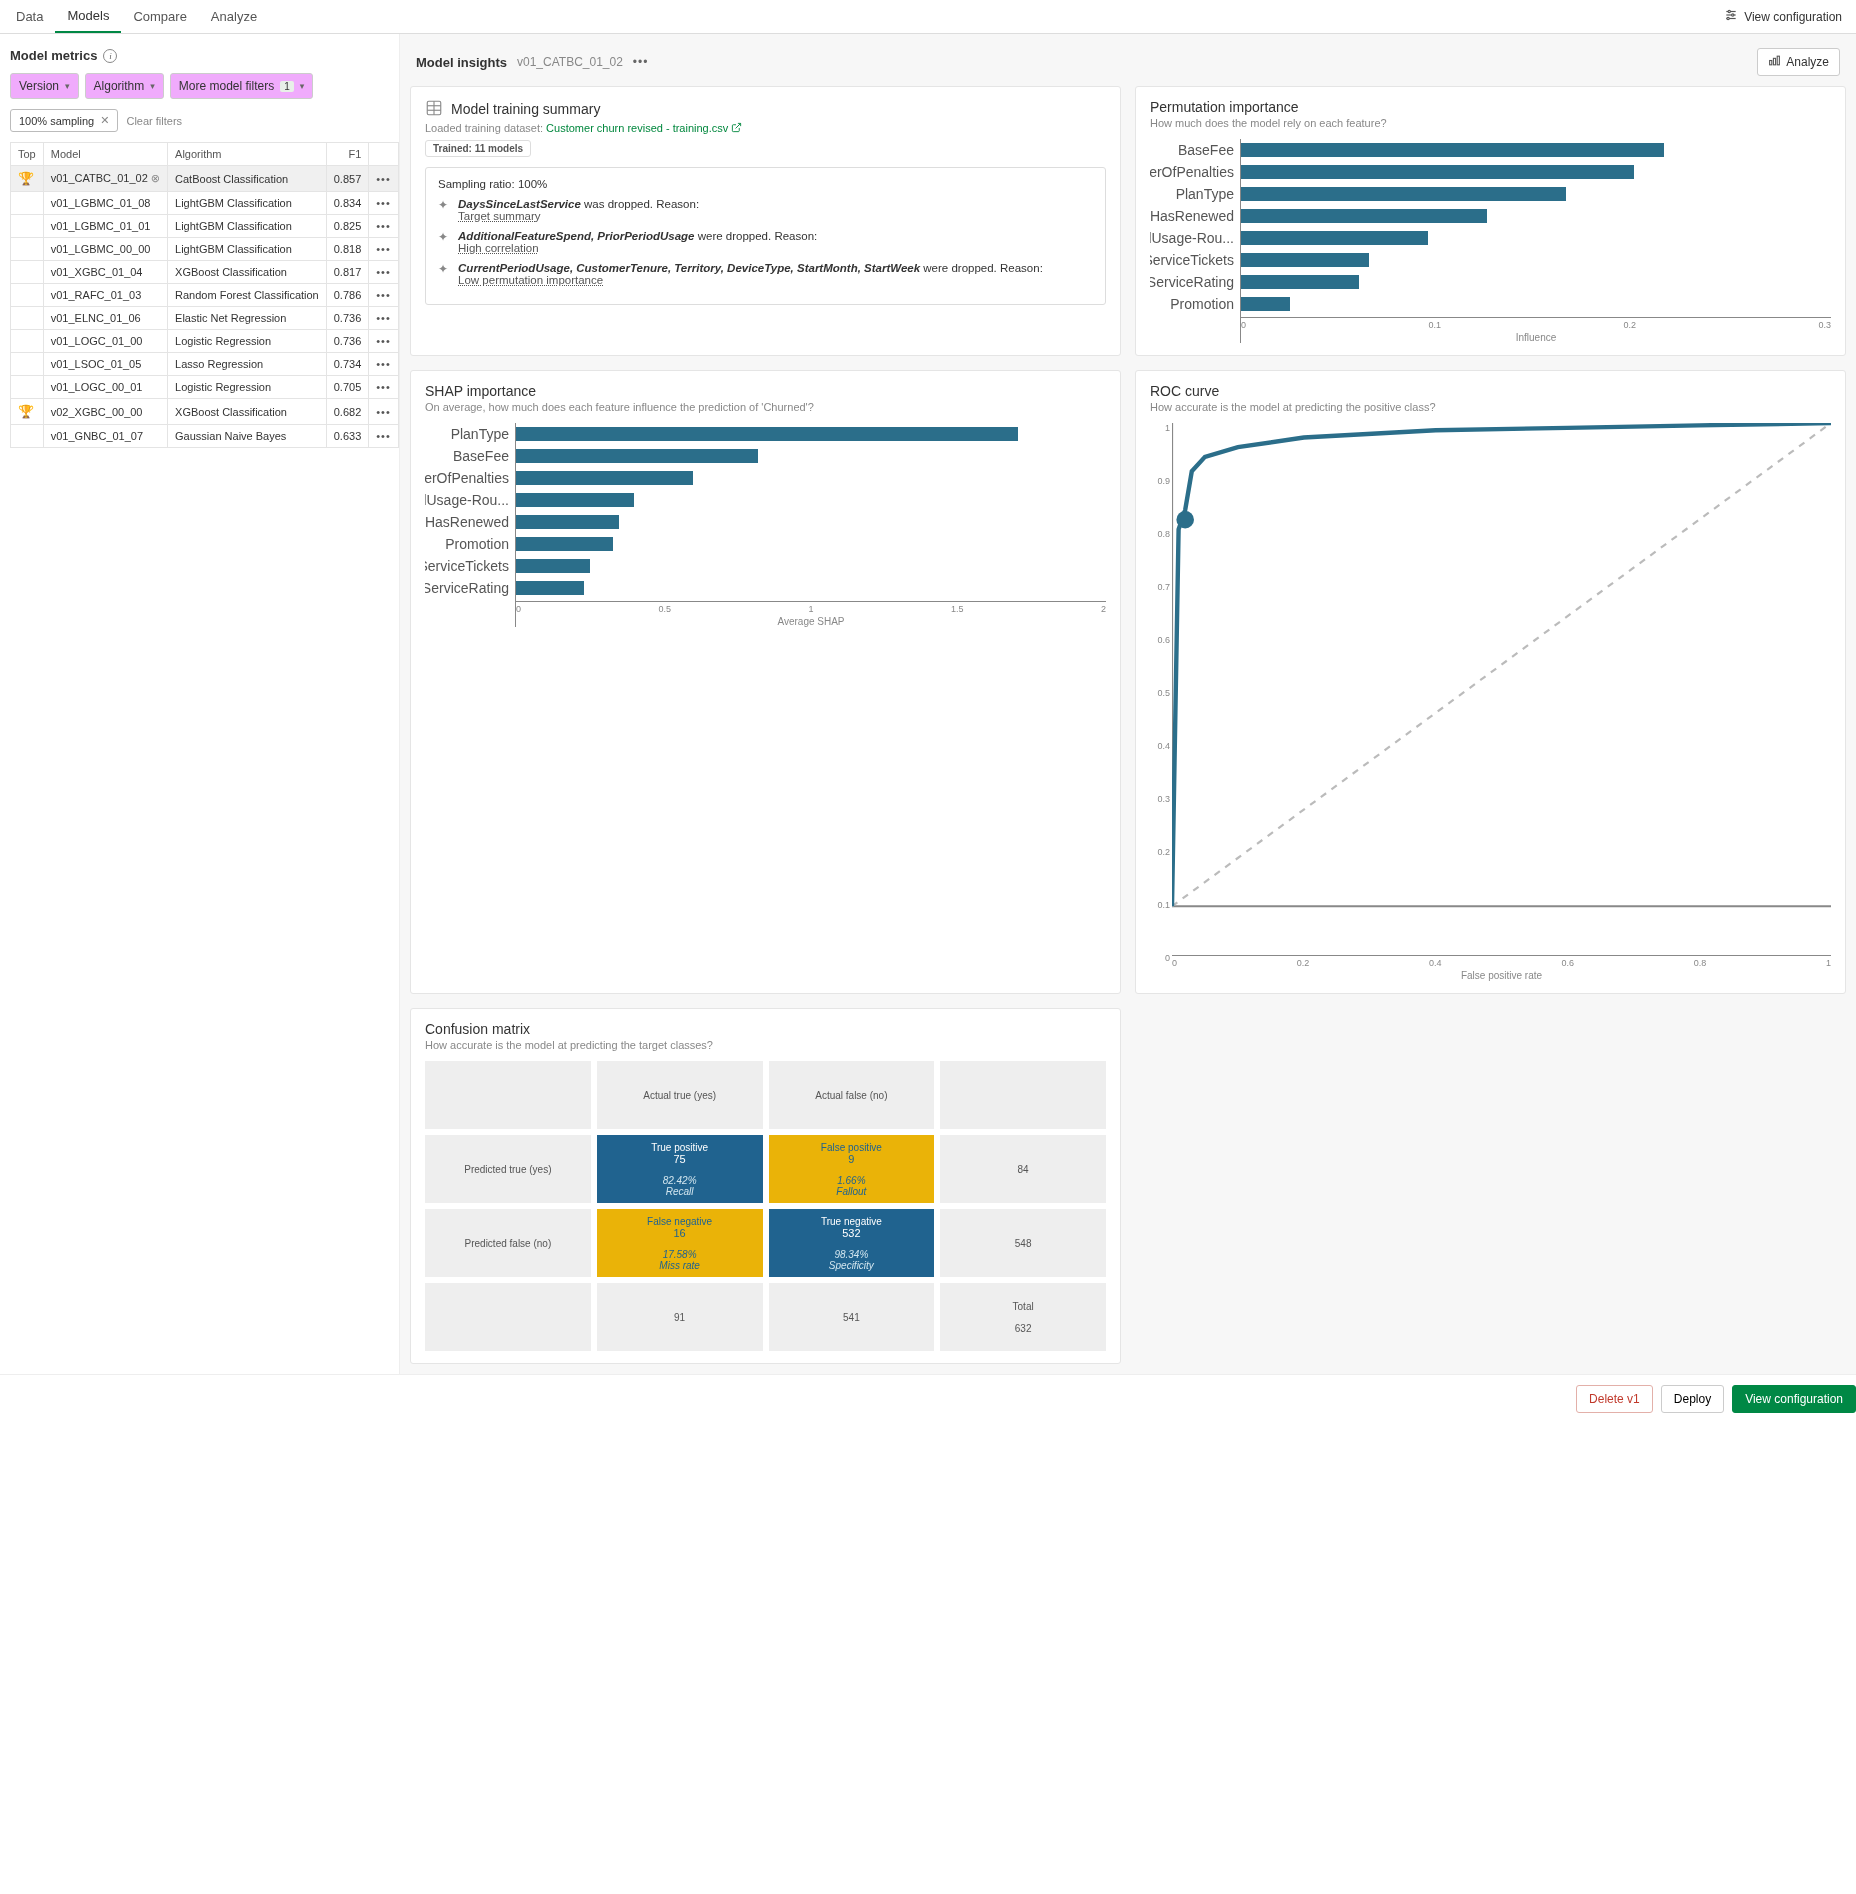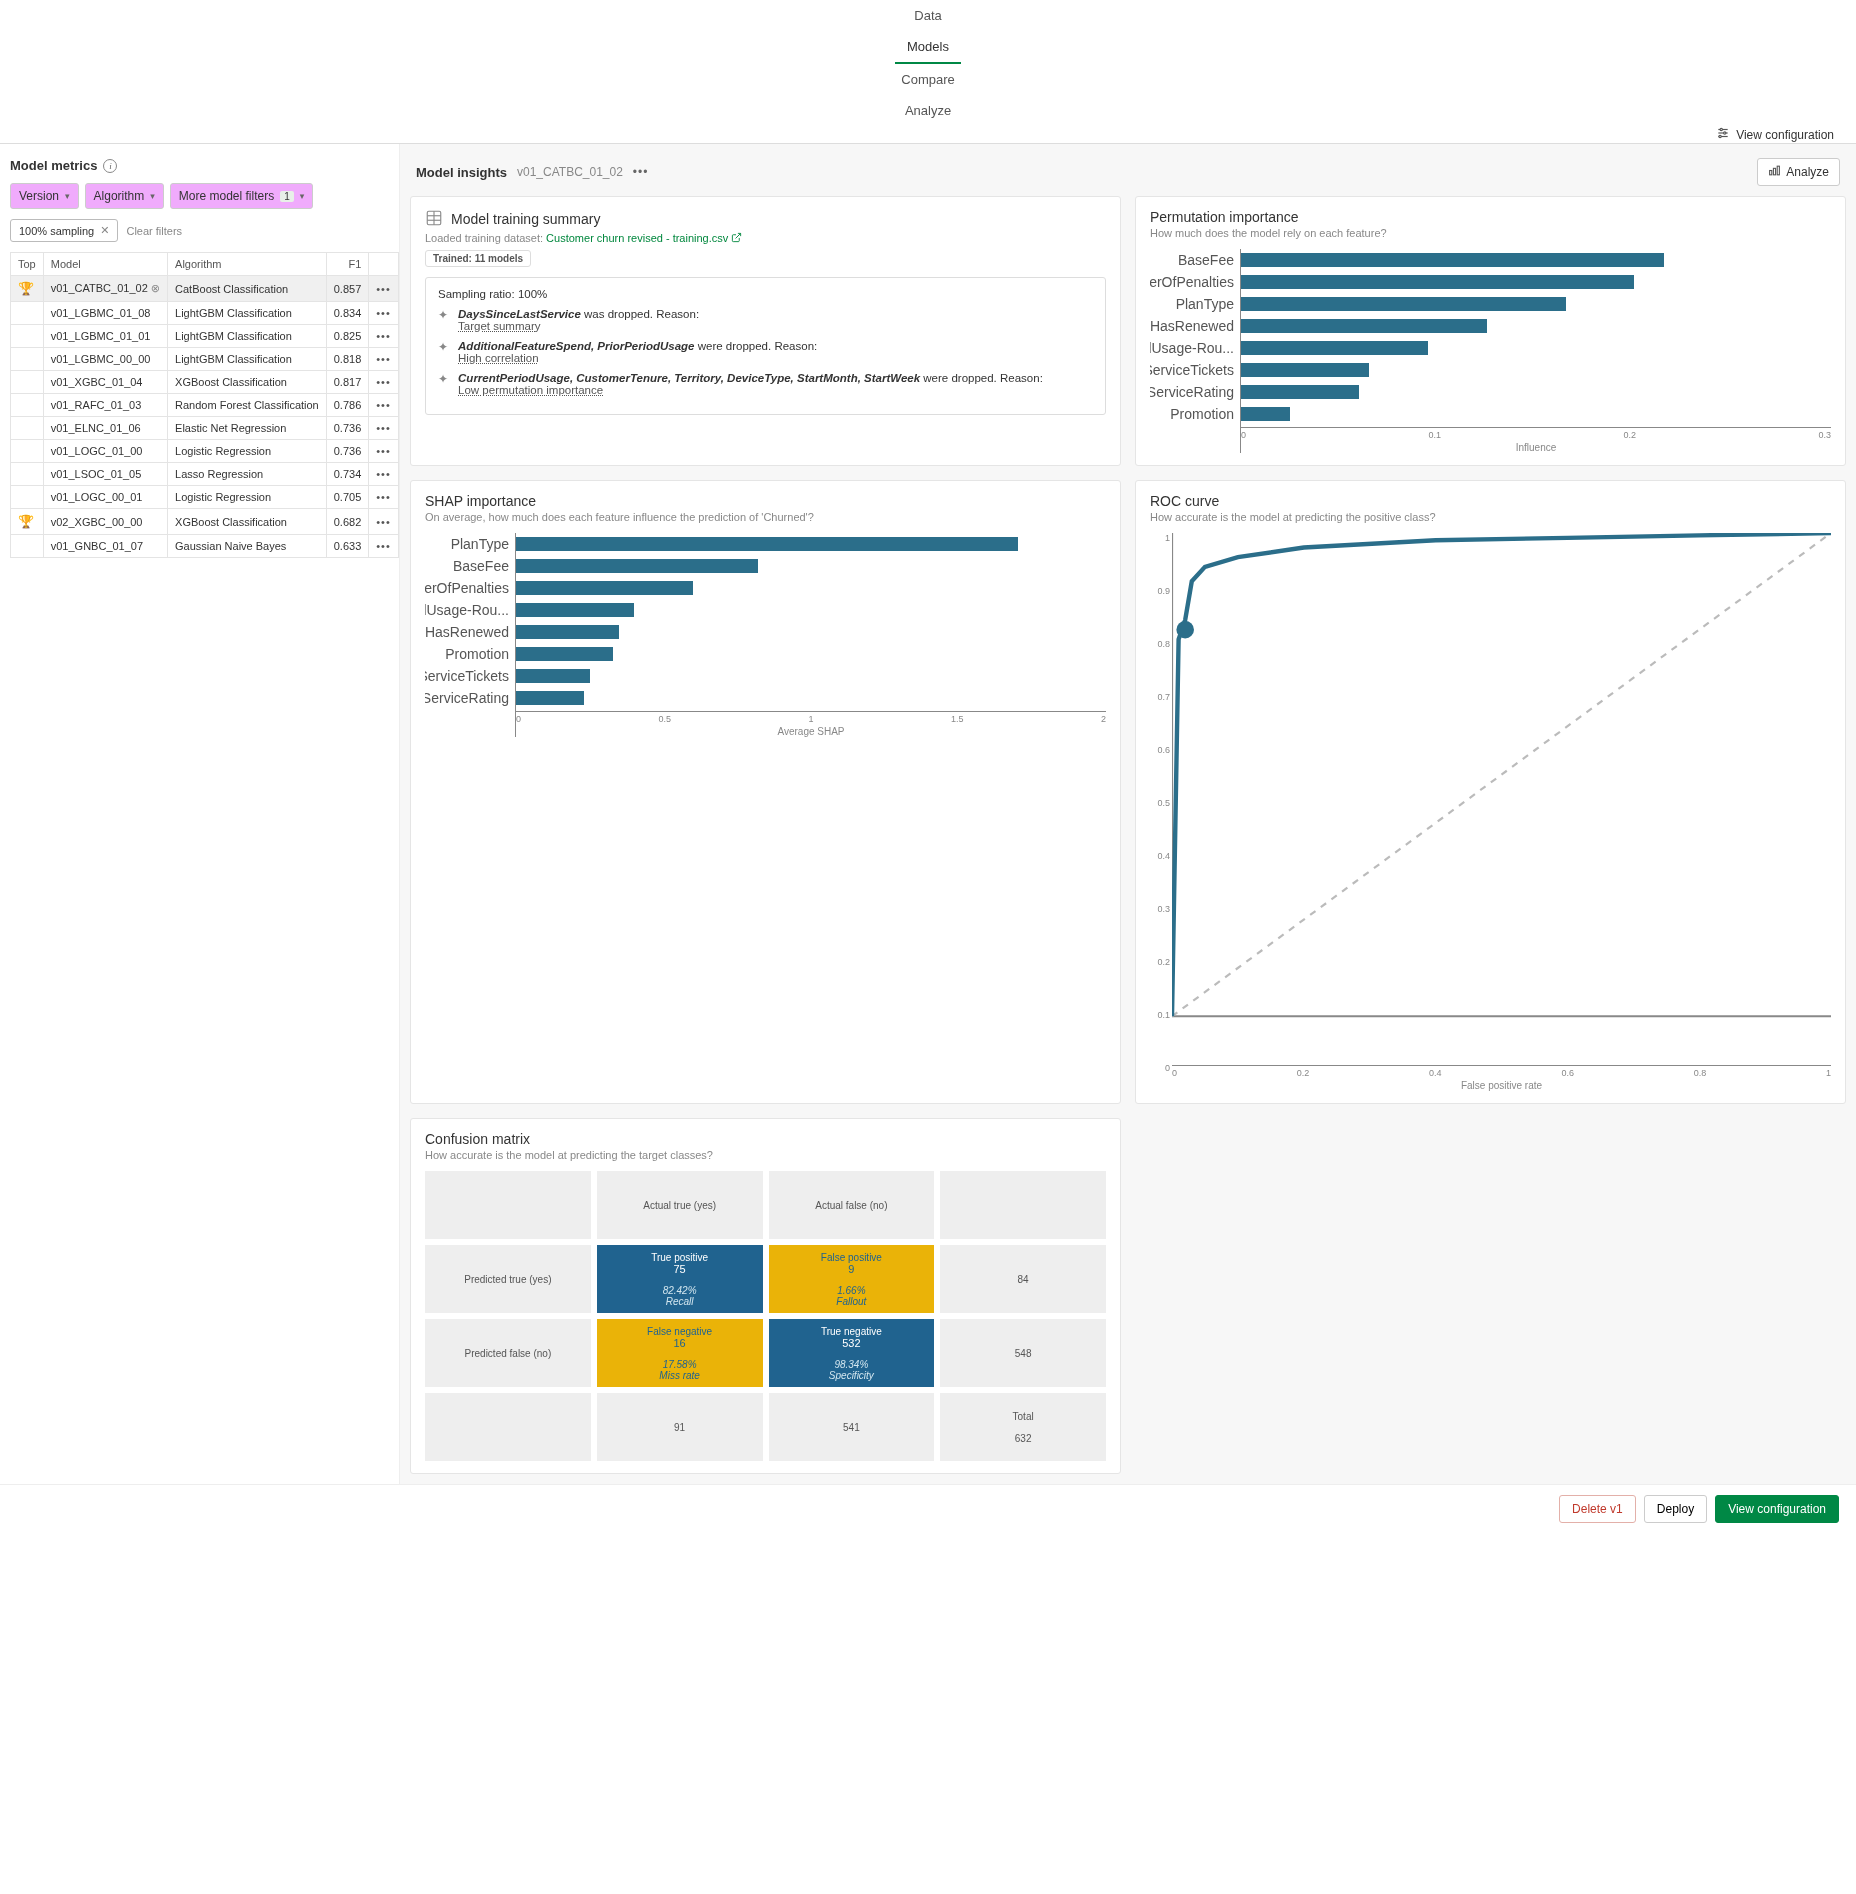--- a/index.html
+++ b/index.html
@@ -1,17 +1,17 @@
 <!DOCTYPE html>
 <html><head>
 <meta charset="utf-8">
 <style>
 * { box-sizing: border-box; margin: 0; padding: 0; }
 body { font-family: -apple-system, BlinkMacSystemFont, "Segoe UI", Arial, sans-serif; font-size: 12px; color: #333; background: #fff; }
-.tabs-bar { display: flex; border-bottom: 1px solid #ddd; padding: 0 12px; align-items: center; flex-direction: column; }
+.tabs-bar { display: flex; border-bottom: 1px solid #ddd; padding: 0 4px; align-items: center; }
 .tab { padding: 8px 12px; cursor: pointer; color: #555; font-size: 13px; }
 .tab.active { border-bottom: 2px solid #008845; color: #333; font-weight: 500; }
 .tabs-right { margin-left: auto; display: flex; align-items: center; gap: 6px; padding-right: 10px; color: #333; cursor: pointer; font-size: 12px;}
 .main { display: flex; }
 .left-panel { width: 400px; border-right: 1px solid #eee; padding: 10px; }
 .right-panel { flex: 1; background: #f7f7f7; padding: 10px; }
 .panel-header { display: flex; align-items: center; gap: 6px; padding: 4px 0 10px 0; }
 .panel-title { font-weight: 600; font-size: 13px; }
 .info-icon { width: 14px; height: 14px; border: 1px solid #888; border-radius: 50%; display: inline-flex; align-items: center; justify-content: center; font-size: 9px; font-style: italic; font-family: serif; color: #666;}
 .filters { display: flex; gap: 6px; margin-bottom: 10px; flex-wrap: wrap; }
@@ -55,21 +55,21 @@
 .axis-title { text-align:center; font-size:10px; color:#888; margin-top:2px;}
 .roc-y-ticks { position:absolute; left:-20px; top:0; bottom:18px; display:flex; flex-direction:column; justify-content:space-between; font-size:9px; color:#888; text-align:right; width:18px;}
 .confusion { display:grid; grid-template-columns: repeat(4, 1fr); gap:6px; margin-top:4px;}
 .cm-cell { background:#eee; min-height:68px; display:flex; flex-direction:column; align-items:center; justify-content:center; font-size:10px; color:#555; text-align:center; padding:6px;}
 .cm-cell.dark { background:#20638f; color:#fff; }
 .cm-cell.dark .sub { color:#d2e6ef; font-style:italic;}
 .cm-cell.light-accent { background:#eab308; color:#20638f;}
 .cm-cell .title { font-weight:500; font-size:10px;}
 .cm-cell .val { font-size:11px;}
 .cm-cell .sub { font-size:10px; font-style:italic; margin-top:10px;}
-.footer-actions { position:relative; display:flex; justify-content:flex-end; gap:8px; padding:10px 17px; border-top:1px solid #eee;}
+.footer-actions { position:relative; display:flex; justify-content:flex-end; gap:8px; padding:10px 0; border-top:1px solid #eee;}
 .btn { border:1px solid #ccc; background:#fff; padding:6px 12px; border-radius:3px; cursor:pointer; font-size:12px;}
 .btn.danger { color:#c0392b; border-color:#e3b0a9;}
 .btn.primary { background:#008845; color:#fff; border-color:#008845;}
 svg.extern-icon { width:11px; height:11px; vertical-align:-1px;}
 .dots-icon { letter-spacing:1px; color:#666; cursor:pointer;}
 </style>
 </head>
 <body>
 
 <div class="tabs-bar">

